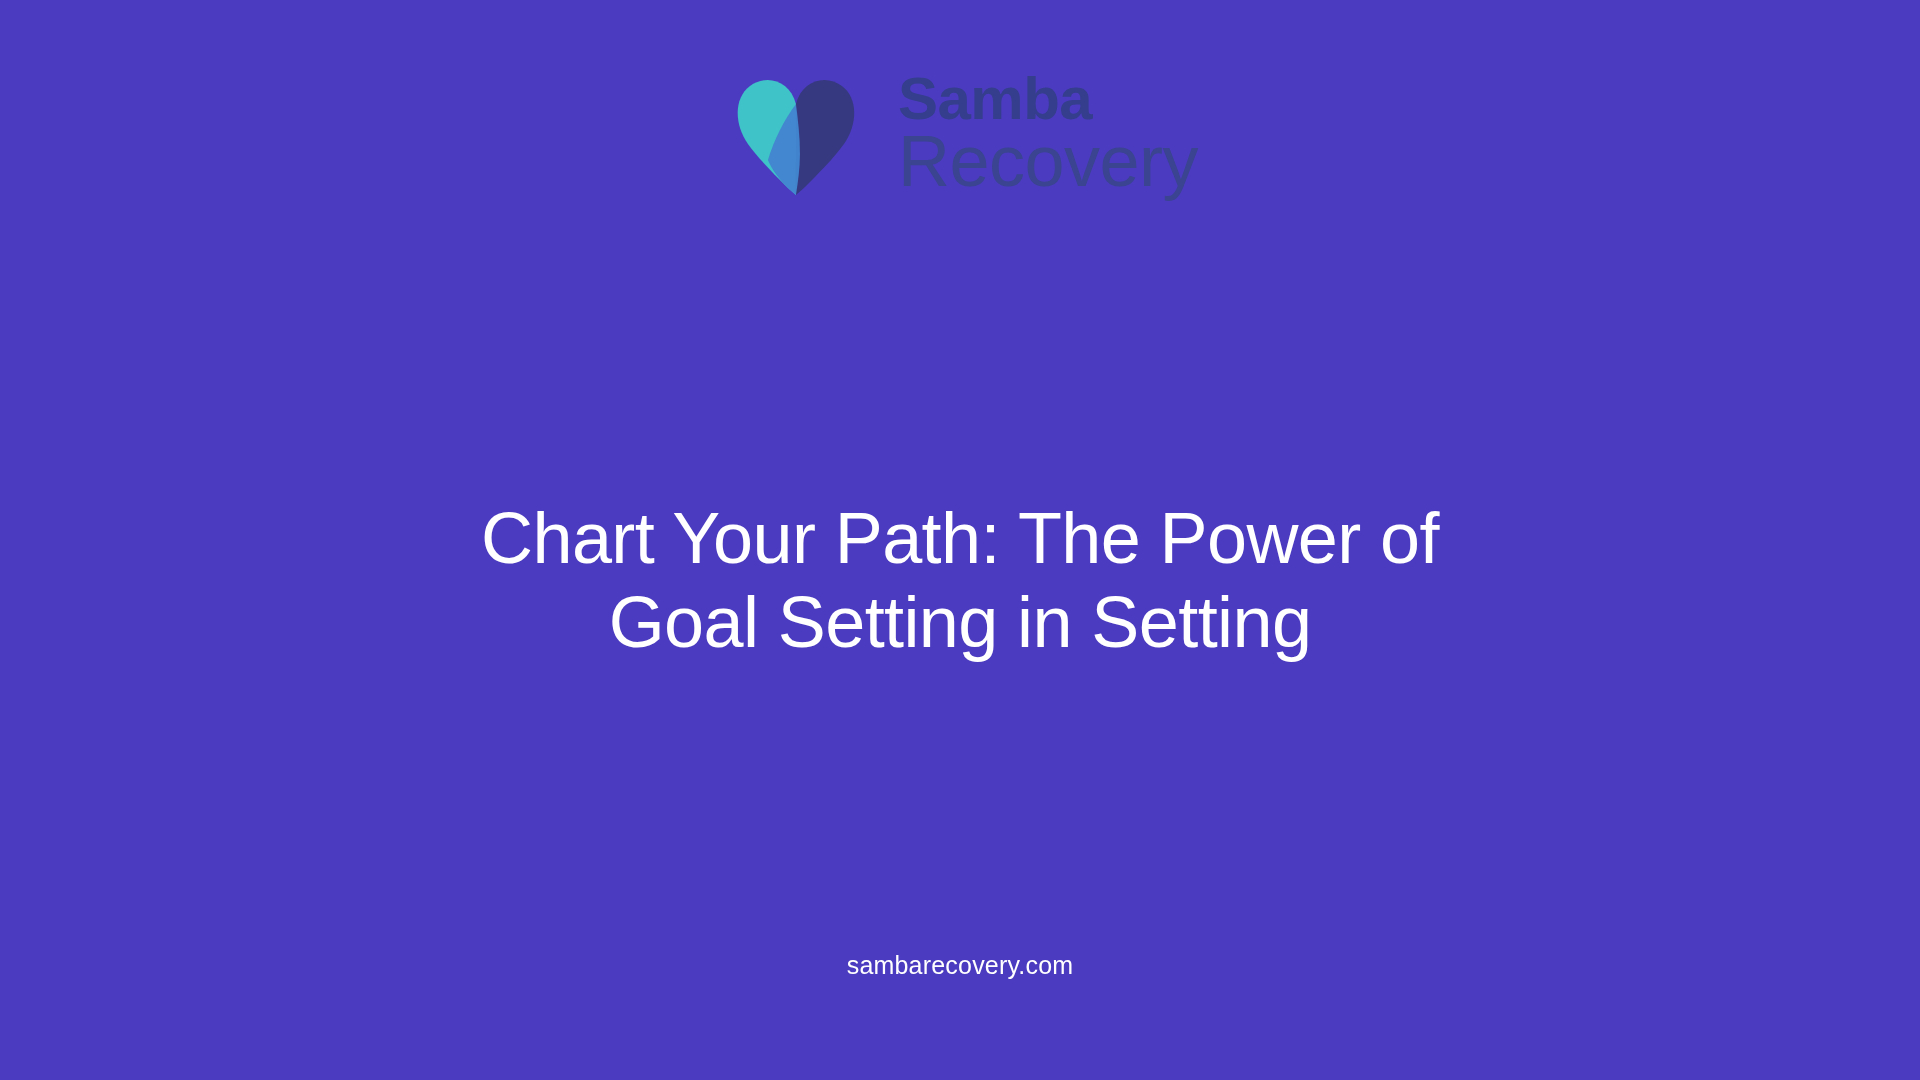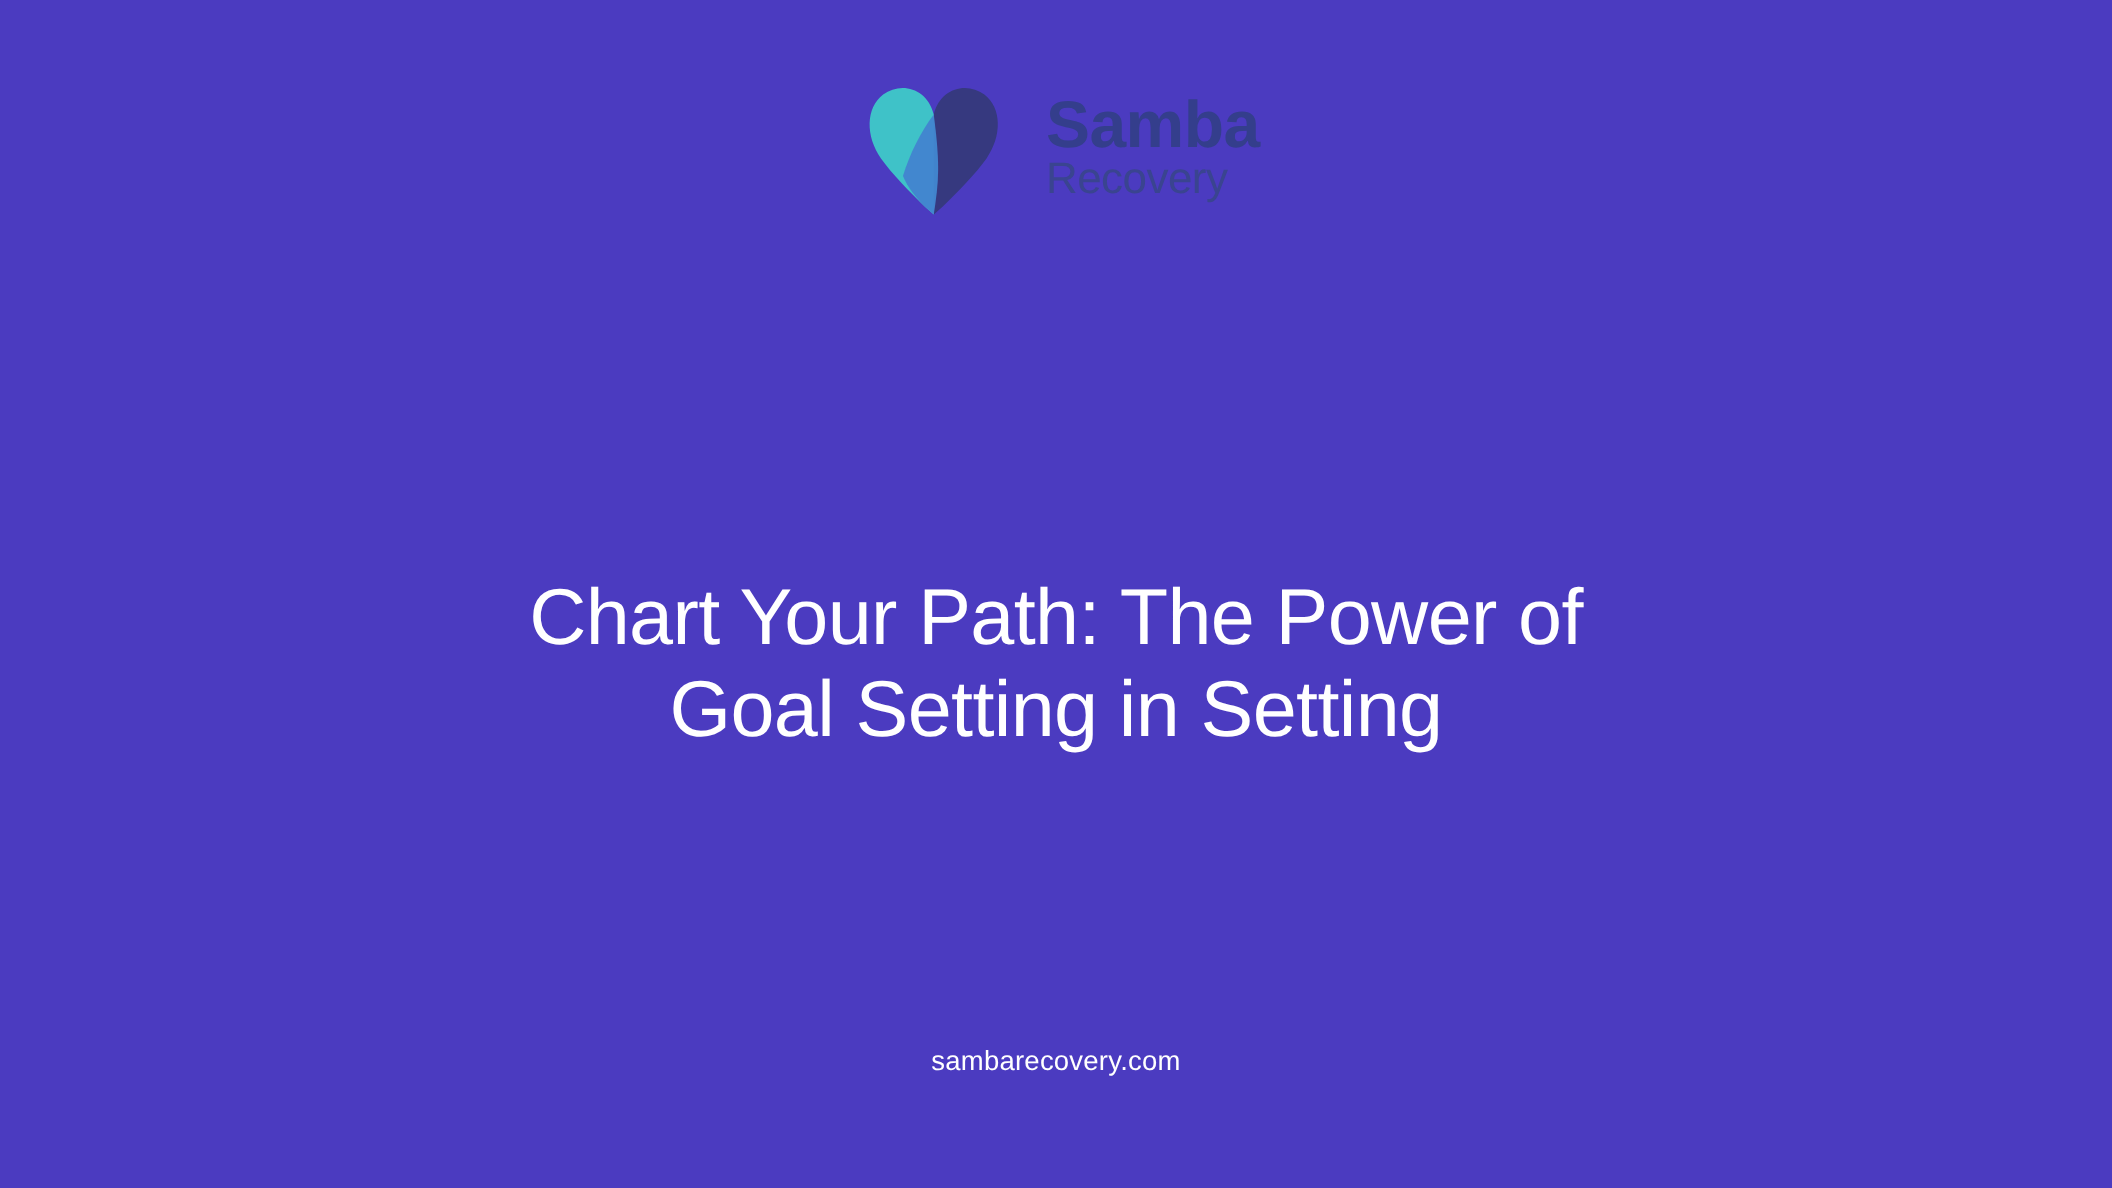--- a/index.html
+++ b/index.html
@@ -58,31 +58,31 @@
     font-family: "Liberation Sans", sans-serif;
     font-size: 60px;
     font-weight: 700;
     color: #343E8C;
     letter-spacing: -0.5px;
     white-space: nowrap;
   }
 
   .wordmark-secondary {
     font-family: "Liberation Sans", sans-serif;
-    font-size: 40px;
+    font-size: 72px;
     font-weight: 400;
     color: #3A4490;
     letter-spacing: -0.5px;
     white-space: nowrap;
   }
 
   
   .headline {
     position: absolute;
-    top: 472px;
+    top: 449px;
     left: 50%;
     transform: translateX(-50%);
     width: 1500px;
     text-align: center;
     color: #FFFFFF;
     font-family: "Liberation Sans", sans-serif;
     font-size: 72px;
     font-weight: 400;
     line-height: 1.16;
     letter-spacing: -0.6px;

